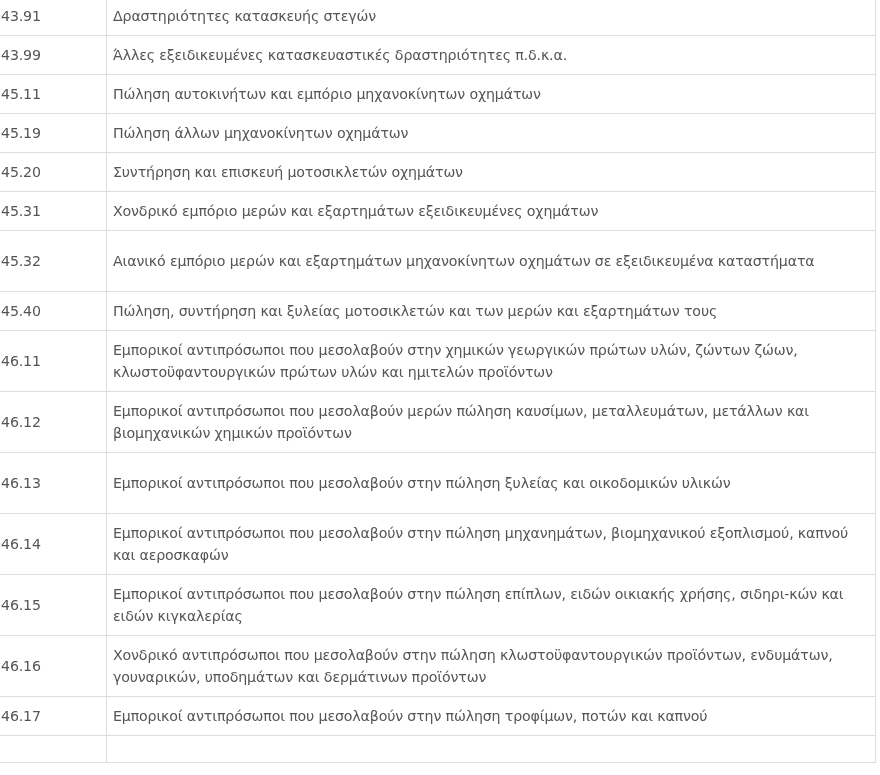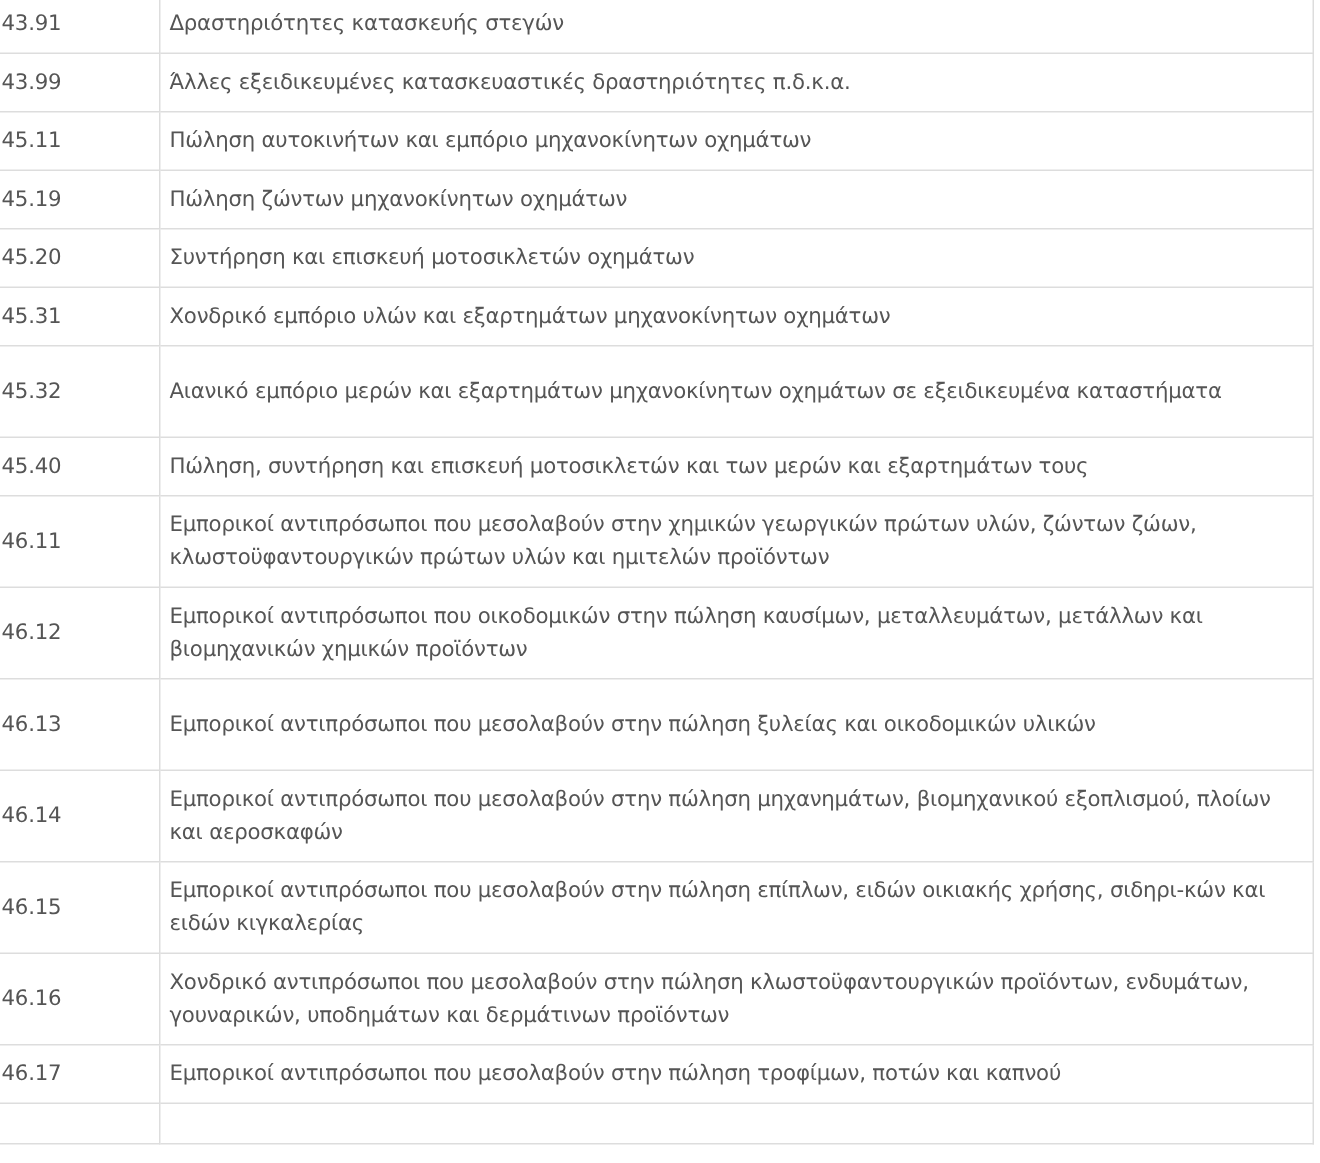--- a/index.html
+++ b/index.html
@@ -61,53 +61,53 @@
       <tr class="single">
         <td class="code">43.99</td>
         <td class="desc">Άλλες εξειδικευμένες κατασκευαστικές δραστηριότητες π.δ.κ.α.</td>
       </tr>
       <tr class="single">
         <td class="code">45.11</td>
         <td class="desc">Πώληση αυτοκινήτων και εμπόριο μηχανοκίνητων οχημάτων</td>
       </tr>
       <tr class="single">
         <td class="code">45.19</td>
-        <td class="desc">Πώληση ζώντων μηχανοκίνητων οχημάτων</td>
+        <td class="desc">Πώληση άλλων μηχανοκίνητων οχημάτων</td>
       </tr>
       <tr class="single">
         <td class="code">45.20</td>
         <td class="desc">Συντήρηση και επισκευή μοτοσικλετών οχημάτων</td>
       </tr>
       <tr class="single">
         <td class="code">45.31</td>
-        <td class="desc">Χονδρικό εμπόριο υλών και εξαρτημάτων μηχανοκίνητων οχημάτων</td>
+        <td class="desc">Χονδρικό εμπόριο μερών και εξαρτημάτων εξειδικευμένες οχημάτων</td>
       </tr>
       <tr class="double">
         <td class="code">45.32</td>
         <td class="desc">Αιανικό εμπόριο μερών και εξαρτημάτων μηχανοκίνητων οχημάτων σε εξειδικευμένα καταστήματα</td>
       </tr>
       <tr class="single">
         <td class="code">45.40</td>
-        <td class="desc">Πώληση, συντήρηση και επισκευή μοτοσικλετών και των μερών και εξαρτημάτων τους</td>
+        <td class="desc">Πώληση, συντήρηση και ξυλείας μοτοσικλετών και των μερών και εξαρτημάτων τους</td>
       </tr>
       <tr class="double">
         <td class="code">46.11</td>
         <td class="desc">Εμπορικοί αντιπρόσωποι που μεσολαβούν στην χημικών γεωργικών πρώτων υλών, ζώντων ζώων, κλωστοϋφαντουργικών πρώτων υλών και ημιτελών προϊόντων</td>
       </tr>
       <tr class="double">
         <td class="code">46.12</td>
-        <td class="desc">Εμπορικοί αντιπρόσωποι που οικοδομικών στην πώληση καυσίμων, μεταλλευμάτων, μετάλλων και βιομηχανικών χημικών προϊόντων</td>
+        <td class="desc">Εμπορικοί αντιπρόσωποι που μεσολαβούν μερών πώληση καυσίμων, μεταλλευμάτων, μετάλλων και βιομηχανικών χημικών προϊόντων</td>
       </tr>
       <tr class="double">
         <td class="code">46.13</td>
         <td class="desc">Εμπορικοί αντιπρόσωποι που μεσολαβούν στην πώληση ξυλείας και οικοδομικών υλικών</td>
       </tr>
       <tr class="double">
         <td class="code">46.14</td>
-        <td class="desc">Εμπορικοί αντιπρόσωποι που μεσολαβούν στην πώληση μηχανημάτων, βιομηχανικού εξοπλισμού, πλοίων και αεροσκαφών</td>
+        <td class="desc">Εμπορικοί αντιπρόσωποι που μεσολαβούν στην πώληση μηχανημάτων, βιομηχανικού εξοπλισμού, καπνού και αεροσκαφών</td>
       </tr>
       <tr class="double">
         <td class="code">46.15</td>
         <td class="desc">Εμπορικοί αντιπρόσωποι που μεσολαβούν στην πώληση επίπλων, ειδών οικιακής χρήσης, σιδηρι-κών και ειδών κιγκαλερίας</td>
       </tr>
       <tr class="double">
         <td class="code">46.16</td>
         <td class="desc">Χονδρικό αντιπρόσωποι που μεσολαβούν στην πώληση κλωστοϋφαντουργικών προϊόντων, ενδυμάτων, γουναρικών, υποδημάτων και δερμάτινων προϊόντων</td>
       </tr>
       <tr class="single">

